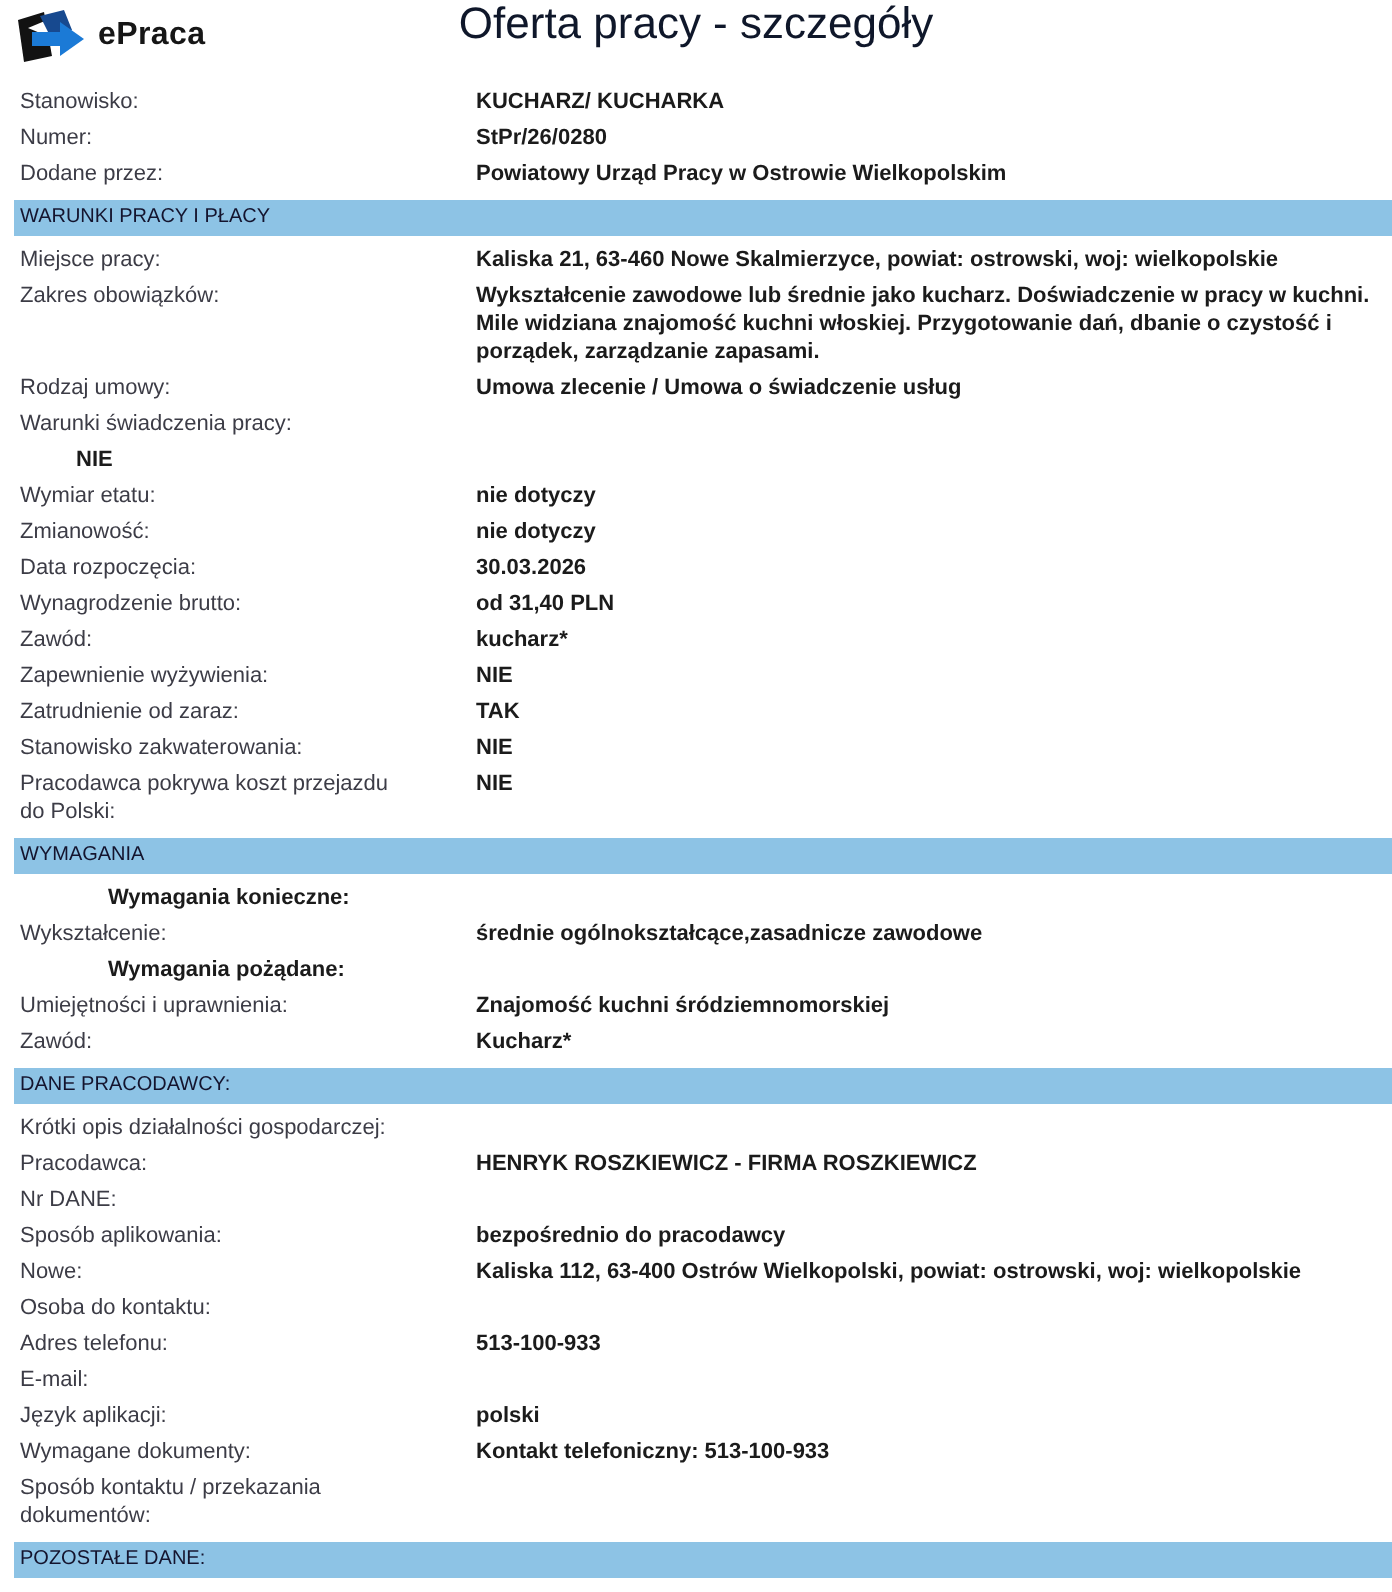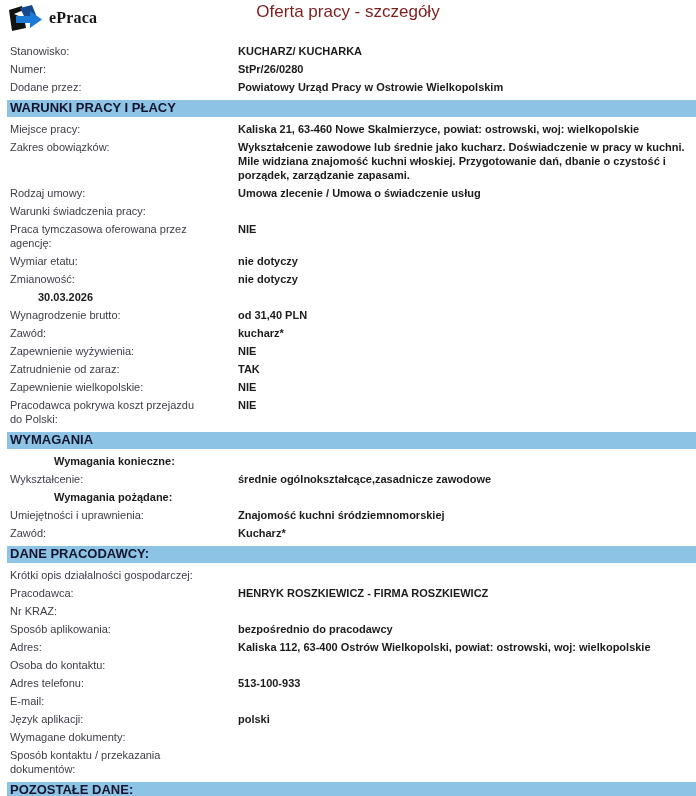--- a/index.html
+++ b/index.html
@@ -1,33 +1,33 @@
 <!DOCTYPE html>
 <html lang="pl"><head>
 <meta charset="utf-8">
 <style>
   * { margin:0; padding:0; box-sizing:border-box; }
   html,body { width:696px; height:796px; overflow:hidden; background:#ffffff; }
   body { font-family:"Liberation Sans", sans-serif; font-size:11px; line-height:14px; color:#1b1b1b; }
 
   .header { position:relative; height:38px; }
   .logo { position:absolute; left:8px; top:4px; display:flex; align-items:center; gap:5px; }
-  .logo-text { font-size:16px; font-weight:700; color:#161616; letter-spacing:0.2px;font-family:Liberation Serif, serif; }
+  .logo-text { font-size:16px; font-weight:700; color:#161616; letter-spacing:0.2px; }
   .title { position:absolute; left:0; right:0; top:5px; text-align:center;
-           font-size:17px; font-weight:400; color:#7f1d1d; }
+           font-size:22px; font-weight:400; color:#0f172a; }
 
   .content { padding-top:4px; }
 
   .row { display:flex; padding:2px 8px 2px 10px; }
   .row .label { width:200px; flex:none; color:#3c3c46; padding-right:12px; }
   .row .value { flex:1; font-weight:700; color:#1b1b1b;padding-left:28px; }
   .row.subhead .label { width:auto; font-weight:700; color:#1b1b1b;margin-left:44px; }
 
   .section-bar { margin:4px 0 3px 7px; background:#8dc3e5; padding:1px 4px 2px 3px; }
-  .section-bar .bar-label { font-weight:700; color:#14142e; font-size:13px; line-height:14px; }
+  .section-bar .bar-label { font-weight:400; color:#14142e; font-size:10px; line-height:14px; }
 </style>
 </head>
 <body>
 
 <div class="page">
   <header class="header">
     <div class="logo">
       <svg width="36" height="28" viewBox="0 0 36 28" aria-hidden="true">
         <polygon points="1,6 14,2 18,24 4,27" fill="#121212"></polygon>
         <polygon points="6,10 18,5 18,15" fill="#ffffff"></polygon>
@@ -74,35 +74,35 @@
     <div class="label">Rodzaj umowy:</div>
     <div class="value">Umowa zlecenie / Umowa o świadczenie usług</div>
   </div>
 
   <div class="row">
     <div class="label">Warunki świadczenia pracy:</div>
     <div class="value"></div>
   </div>
 
   <div class="row">
-    <div class="label">Praca tymczasowa oferowana przez agencję:</div>
     <div class="value">NIE</div>
   </div>
 
   <div class="row">
     <div class="label">Wymiar etatu:</div>
     <div class="value">nie dotyczy</div>
   </div>
 
   <div class="row">
     <div class="label">Zmianowość:</div>
     <div class="value">nie dotyczy</div>
   </div>
 
   <div class="row">
+    <div class="label">Data rozpoczęcia:</div>
     <div class="value">30.03.2026</div>
   </div>
 
   <div class="row">
     <div class="label">Wynagrodzenie brutto:</div>
     <div class="value">od 31,40 PLN</div>
   </div>
 
   <div class="row">
     <div class="label">Zawód:</div>
@@ -113,21 +113,21 @@
     <div class="label">Zapewnienie wyżywienia:</div>
     <div class="value">NIE</div>
   </div>
 
   <div class="row">
     <div class="label">Zatrudnienie od zaraz:</div>
     <div class="value">TAK</div>
   </div>
 
   <div class="row">
-    <div class="label">Zapewnienie wielkopolskie:</div>
+    <div class="label">Stanowisko zakwaterowania:</div>
     <div class="value">NIE</div>
   </div>
 
   <div class="row">
     <div class="label">Pracodawca pokrywa koszt przejazdu do Polski:</div>
     <div class="value">NIE</div>
   </div>
 
   <div class="section-bar">
     <span class="bar-label">WYMAGANIA</span>
@@ -164,31 +164,31 @@
     <div class="label">Krótki opis działalności gospodarczej:</div>
     <div class="value"></div>
   </div>
 
   <div class="row">
     <div class="label">Pracodawca:</div>
     <div class="value">HENRYK ROSZKIEWICZ - FIRMA ROSZKIEWICZ</div>
   </div>
 
   <div class="row">
-    <div class="label">Nr KRAZ:</div>
+    <div class="label">Nr DANE:</div>
     <div class="value"></div>
   </div>
 
   <div class="row">
     <div class="label">Sposób aplikowania:</div>
     <div class="value">bezpośrednio do pracodawcy</div>
   </div>
 
   <div class="row">
-    <div class="label">Adres:</div>
+    <div class="label">Nowe:</div>
     <div class="value">Kaliska 112, 63-400 Ostrów Wielkopolski, powiat: ostrowski, woj: wielkopolskie</div>
   </div>
 
   <div class="row">
     <div class="label">Osoba do kontaktu:</div>
     <div class="value"></div>
   </div>
 
   <div class="row">
     <div class="label">Adres telefonu:</div>
@@ -200,20 +200,21 @@
     <div class="value"></div>
   </div>
 
   <div class="row">
     <div class="label">Język aplikacji:</div>
     <div class="value">polski</div>
   </div>
 
   <div class="row">
     <div class="label">Wymagane dokumenty:</div>
+    <div class="value">Kontakt telefoniczny: 513-100-933</div>
   </div>
 
   <div class="row">
     <div class="label">Sposób kontaktu / przekazania dokumentów:</div>
   </div>
 
   <div class="section-bar">
     <span class="bar-label">POZOSTAŁE DANE:</span>
   </div>
 

